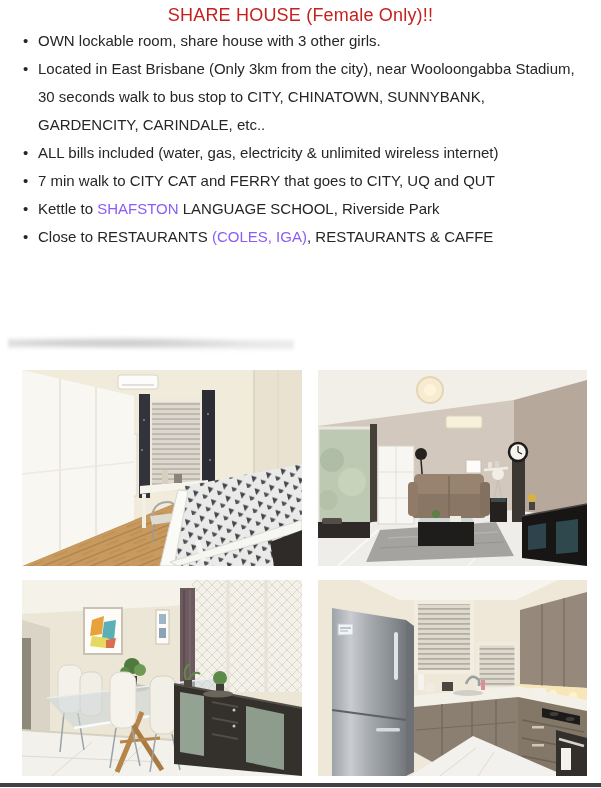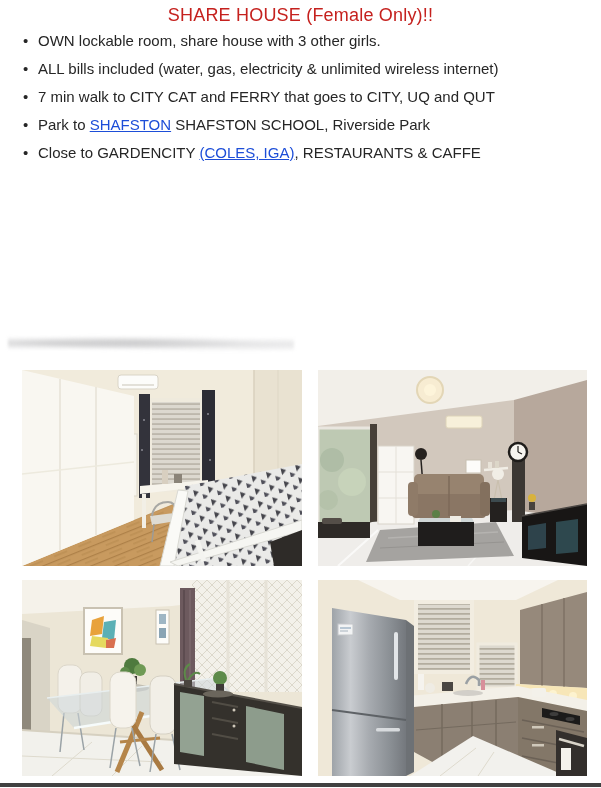--- a/index.html
+++ b/index.html
@@ -16,21 +16,21 @@
     position:absolute; left:20px; top:27px; width:566px;
     margin:0; padding:0; list-style:none;
     font-size:15px; line-height:28px; color:#262626;
   }
   ul.bullets li{ position:relative; padding-left:18px; }
   ul.bullets li::before{
     content:"\2022"; position:absolute; left:3px; top:0;
     font-size:15px; color:#262626;
   }
   ul.bullets span{ white-space:pre-wrap; }
-  .seg-red{ color:#1d4ed8;text-decoration:underline; }
+  .seg-red{ color:#8b5cf6; }
   .seg-und{ text-decoration:underline; text-underline-offset:3px; }
   .smudge{
     position:absolute; left:8px; top:336px; width:286px; height:16px;
     background:
       radial-gradient(ellipse at 15% 45%, rgba(170,170,172,.5), transparent 55%),
       radial-gradient(ellipse at 45% 40%, rgba(185,185,187,.42), transparent 55%),
       radial-gradient(ellipse at 75% 55%, rgba(195,195,197,.32), transparent 60%),
       radial-gradient(ellipse at 95% 50%, rgba(205,205,207,.25), transparent 60%);
     filter:blur(1.5px);
   }
@@ -47,24 +47,25 @@
 </style>
 </head>
 <body>
 
 <div class="page">
 
   <h1 class="title">SHARE HOUSE (Female Only)!!</h1>
 
   <ul class="bullets">
     <li><span>OWN lockable room, share house with 3 other girls.</span></li>
+    <li><span>Located in East Brisbane (Only 3km from the city), near Wooloongabba Stadium, 30 seconds walk to bus stop to CITY, CHINATOWN, SUNNYBANK, GARDENCITY, CARINDALE, etc..</span></li>
     <li><span>ALL bills included (water, gas, electricity &amp; unlimited wireless internet)</span></li>
     <li><span>7 min walk to CITY CAT and FERRY that goes to CITY, UQ and QUT</span></li>
-    <li><span>Park to </span><span class="seg-red">SHAFSTON</span><span> SHAFSTON SCHOOL, Riverside Park</span></li>
-    <li><span>Close to GARDENCITY </span><span class="seg-red">(COLES, IGA)</span><span>, RESTAURANTS &amp; CAFFE</span></li>
+    <li><span>Kettle to </span><span class="seg-red">SHAFSTON</span><span> LANGUAGE SCHOOL, Riverside Park</span></li>
+    <li><span>Close to RESTAURANTS </span><span class="seg-red">(COLES, IGA)</span><span>, RESTAURANTS &amp; CAFFE</span></li>
   </ul>
 
   <div class="smudge"></div>
 
   <div class="photo p1">
     <svg viewBox="0 0 280 196" preserveAspectRatio="none">
       <defs>
         <pattern id="blinds1" width="8" height="5" patternUnits="userSpaceOnUse">
           <rect width="8" height="5" fill="#dcd8cf"></rect>
             <rect y="3.4" width="8" height="1.3" fill="#b0aa9d"></rect>

